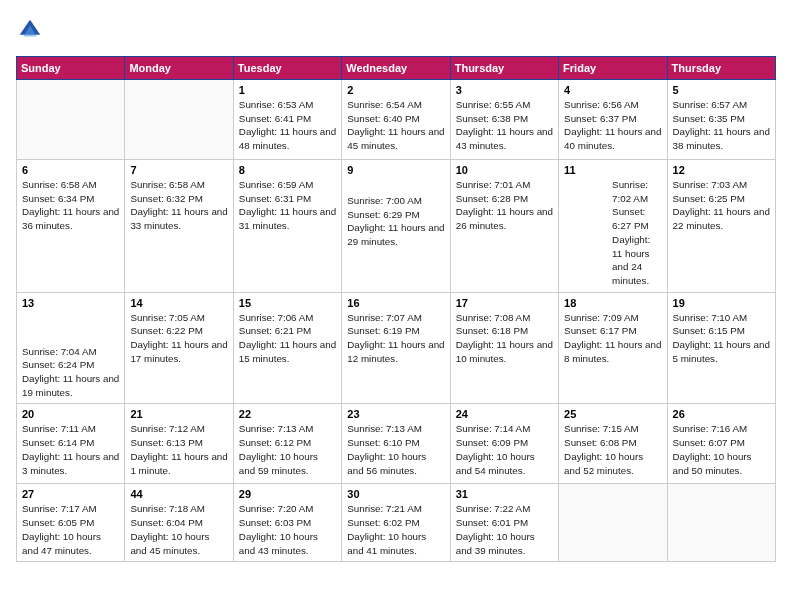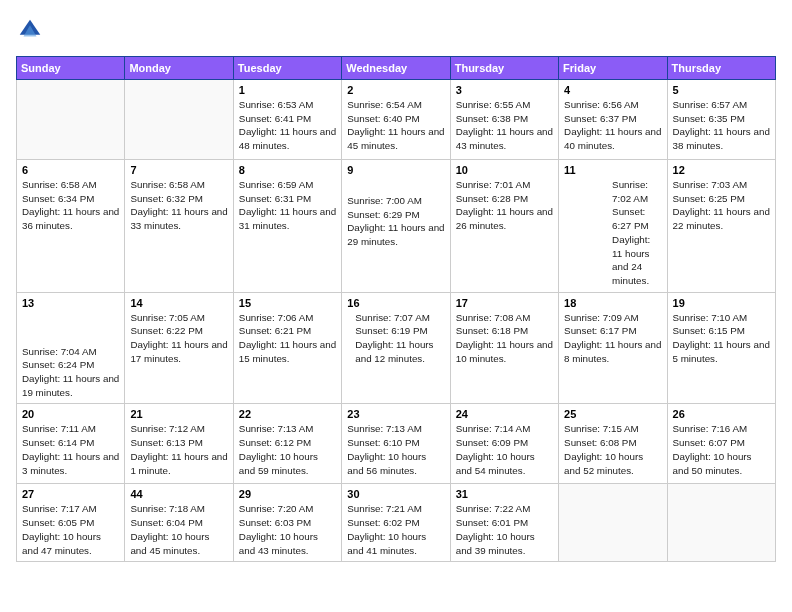--- a/index.html
+++ b/index.html
@@ -46,21 +46,21 @@
     .location {
       font-size: 14px;
       color: #555;
     }
     table {
       width: 100%;
       border-collapse: collapse;
       font-size: 10.5px;
     }
     thead th {
-      background: #8b5cf6;
+      background: #be185d;
       color: #fff;
       padding: 5px 4px;
       text-align: left;
       font-size: 11px;
       font-weight: bold;
       border: 1px solid #1a4499;
     }
     td {
       border: 1px solid #ccc;
       vertical-align: top;
@@ -208,21 +208,21 @@
 Daylight: 11 hours and 17 minutes.</div>
         </td>
         <td>
           <span class="day-num">15</span>
           <div class="day-info" style="white-space: pre-line;">Sunrise: 7:06 AM
 Sunset: 6:21 PM
 Daylight: 11 hours and 15 minutes.</div>
         </td>
         <td>
           <span class="day-num">16</span>
-          <div class="day-info" style="white-space: pre-line; margin-left: 8px;">Sunrise: 7:07 AM
+          <div class="day-info" style="white-space: pre-line;">Sunrise: 7:07 AM
 Sunset: 6:19 PM
 Daylight: 11 hours and 12 minutes.</div>
         </td>
         <td>
           <span class="day-num">17</span>
           <div class="day-info" style="white-space: pre-line;">Sunrise: 7:08 AM
 Sunset: 6:18 PM
 Daylight: 11 hours and 10 minutes.</div>
         </td>
         <td>

